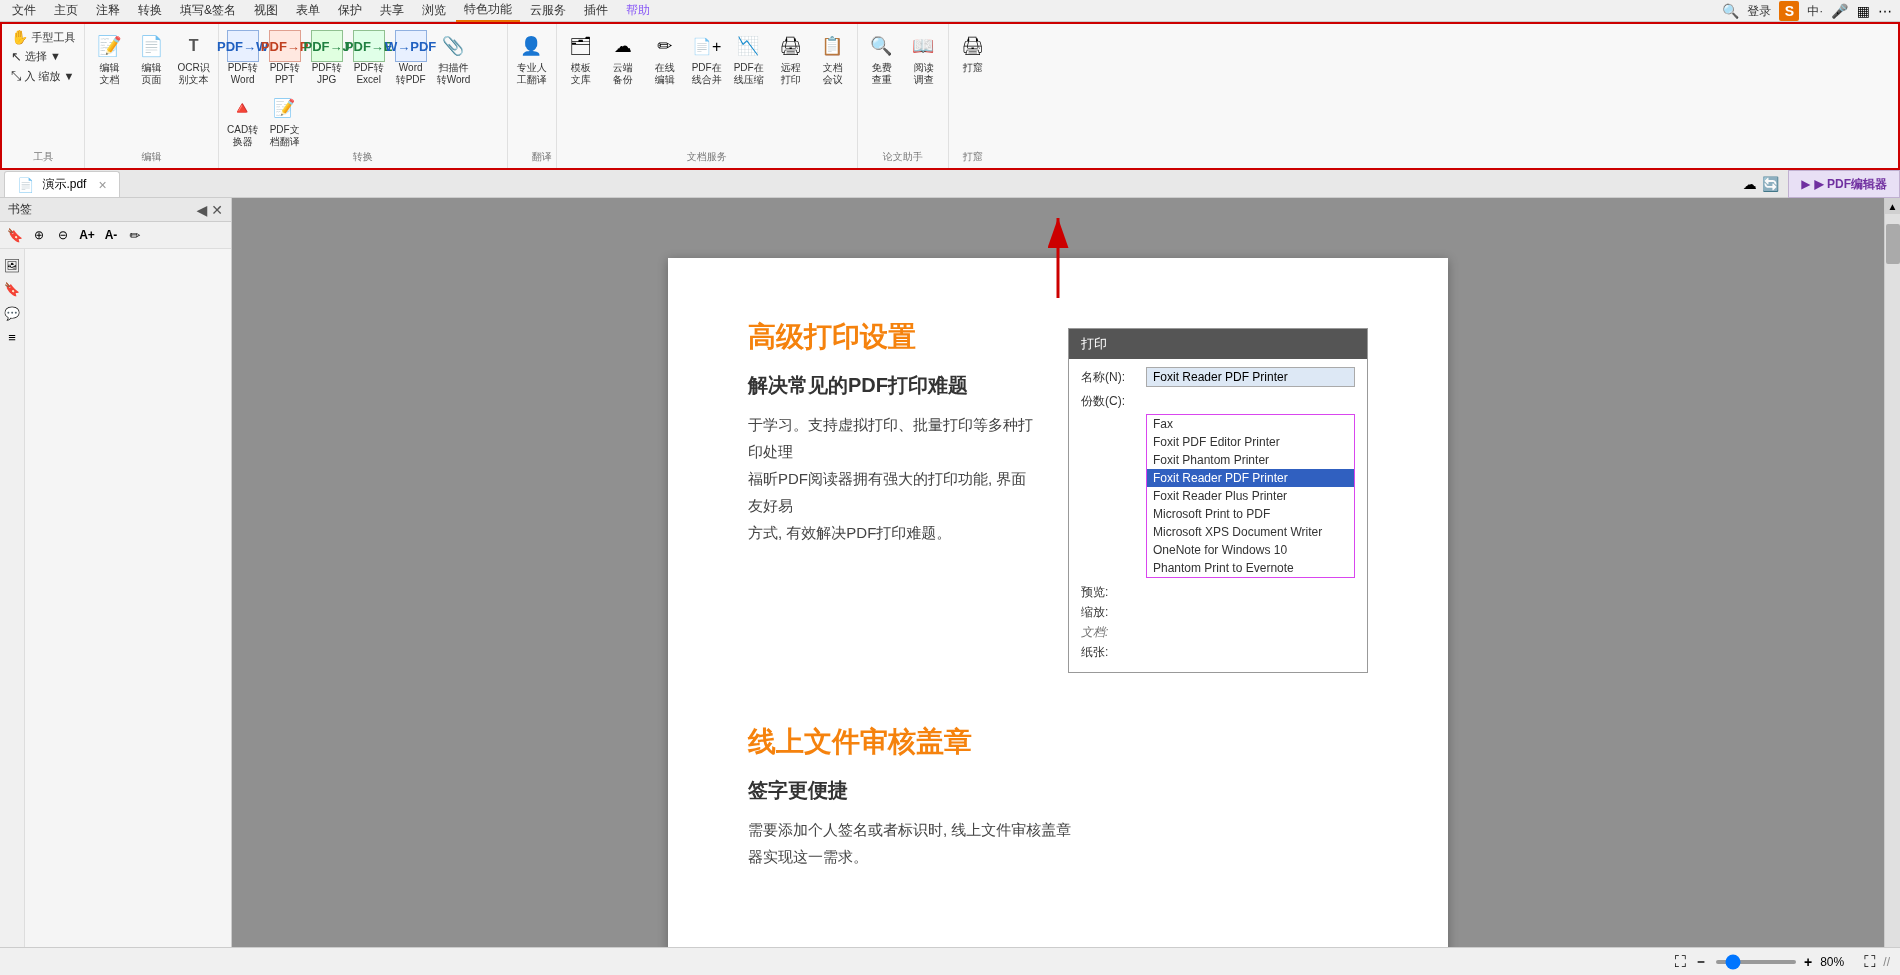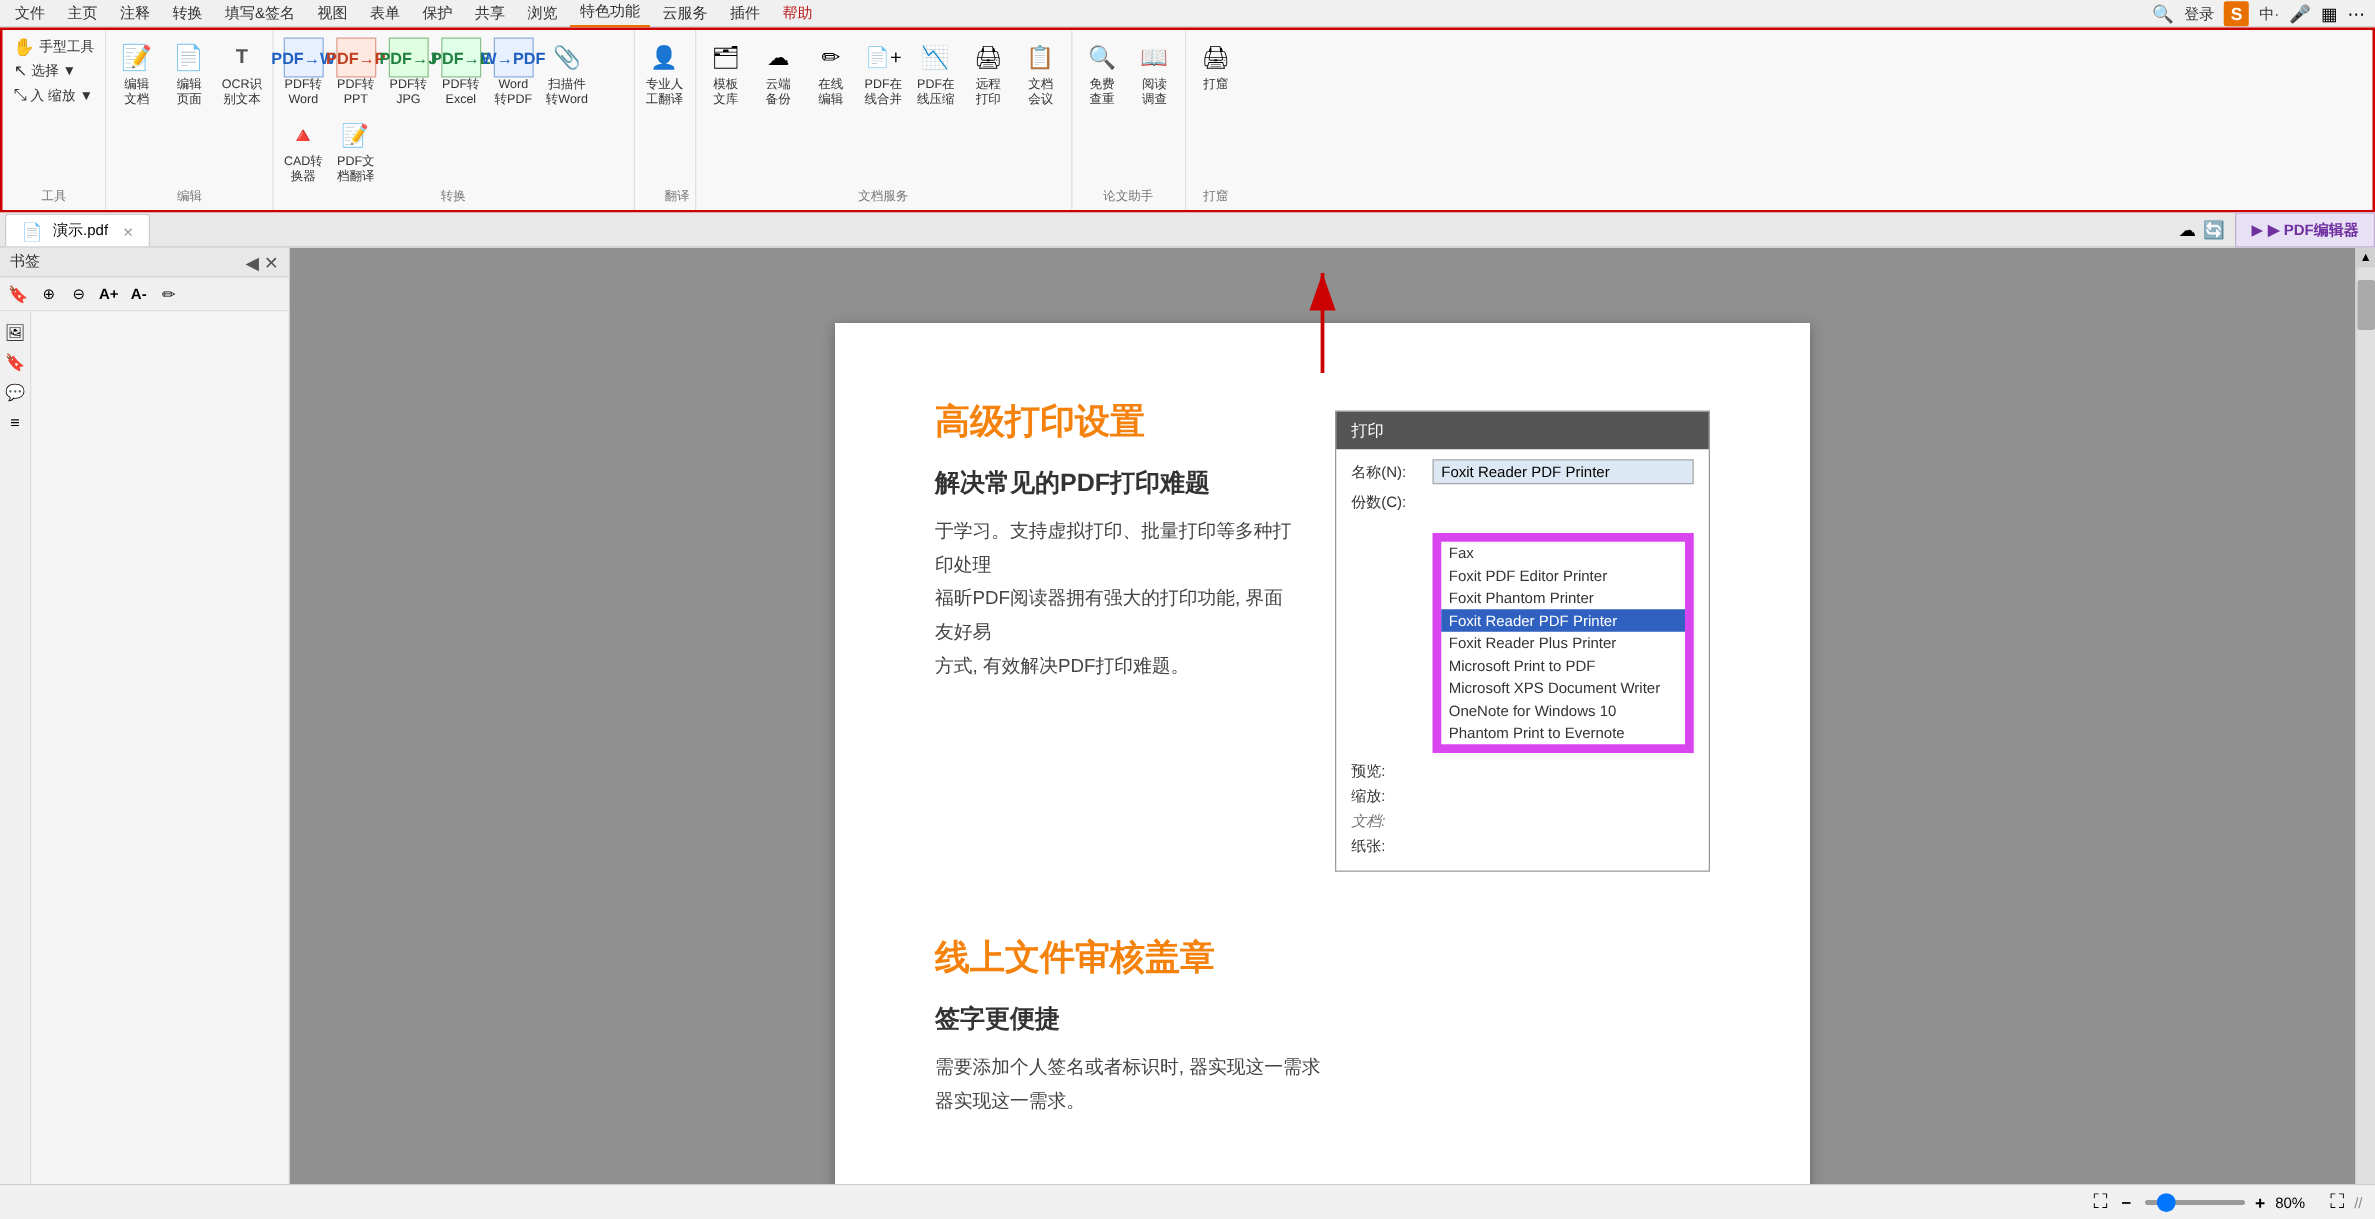--- a/index.html
+++ b/index.html
@@ -15,21 +15,21 @@
   <span style="font-size:12px;color:#333;padding:2px 8px;cursor:pointer;">转换</span>
   <span style="font-size:12px;color:#333;padding:2px 8px;cursor:pointer;">填写&amp;签名</span>
   <span style="font-size:12px;color:#333;padding:2px 8px;cursor:pointer;">视图</span>
   <span style="font-size:12px;color:#333;padding:2px 8px;cursor:pointer;">表单</span>
   <span style="font-size:12px;color:#333;padding:2px 8px;cursor:pointer;">保护</span>
   <span style="font-size:12px;color:#333;padding:2px 8px;cursor:pointer;">共享</span>
   <span style="font-size:12px;color:#333;padding:2px 8px;cursor:pointer;">浏览</span>
   <span style="font-size:12px;color:#333;padding:2px 8px;cursor:pointer;border-bottom:2px solid #e87000;">特色功能</span>
   <span style="font-size:12px;color:#333;padding:2px 8px;cursor:pointer;">云服务</span>
   <span style="font-size:12px;color:#333;padding:2px 8px;cursor:pointer;">插件</span>
-  <span style="font-size:12px;color:#b91c1c;padding:2px 8px;cursor:pointer;">帮助</span>
+  <span style="font-size:12px;color:#8b5cf6;padding:2px 8px;cursor:pointer;">帮助</span>
 
   <div style="position:absolute; right:8px; top:0; height:22px; display:flex; align-items:center; gap:8px;">
     <span style="font-size:14px;cursor:pointer;">🔍</span>
     <span style="font-size:12px;color:#333;cursor:pointer;">登录</span>
     <span style="background:#e87000;color:#fff;font-weight:bold;font-size:14px;width:20px;height:20px;display:inline-flex;align-items:center;justify-content:center;border-radius:2px;">S</span>
     <span style="font-size:12px;color:#333;">中·</span>
     <span style="font-size:14px;cursor:pointer;">🎤</span>
     <span style="font-size:14px;cursor:pointer;">▦</span>
     <span style="font-size:14px;cursor:pointer;">⋯</span>
   </div>
@@ -252,21 +252,21 @@
             <div style="background:#555;color:#fff;padding:6px 12px;font-size:13px;">打印</div>
             <div style="padding:8px 12px;">
               <div style="display:flex;align-items:center;margin-bottom:6px;">
                 <span style="width:65px;font-size:12px;color:#333;">名称(N):</span>
                 <div style="border:1px solid #aaa;padding:2px 6px;background:#dde8f5;font-size:12px;flex:1;">Foxit Reader PDF Printer</div>
               </div>
               <div style="display:flex;align-items:center;margin-bottom:4px;">
                 <span style="width:65px;font-size:12px;color:#333;">份数(C):</span>
               </div>
 
-              <div style="border:7px solid #d946ef;background:#fff;font-size:12px;margin-top:16px;margin-left:65px;">
+              <div style="border:1px solid #d946ef;background:#fff;font-size:12px;margin-top:4px;margin-left:65px;">
                 <div style="padding:2px 6px;color:#333;">Fax</div>
                 <div style="padding:2px 6px;color:#333;">Foxit PDF Editor Printer</div>
                 <div style="padding:2px 6px;color:#333;">Foxit Phantom Printer</div>
                 <div style="padding:2px 6px;background:#3060c0;color:#fff;">Foxit Reader PDF Printer</div>
                 <div style="padding:2px 6px;color:#333;">Foxit Reader Plus Printer</div>
                 <div style="padding:2px 6px;color:#333;">Microsoft Print to PDF</div>
                 <div style="padding:2px 6px;color:#333;">Microsoft XPS Document Writer</div>
                 <div style="padding:2px 6px;color:#333;">OneNote for Windows 10</div>
                 <div style="padding:2px 6px;color:#333;">Phantom Print to Evernote</div>
               </div>
@@ -288,21 +288,21 @@
             </div>
           </div>
         </div>
       </div>
 
       <div style="margin-bottom:40px;">
         <div style="display:flex;gap:30px;align-items:flex-start;flex-direction:column;">
           <div style="flex:1;">
             <h2 style="color:#f5820d;font-size:28px;font-weight:bold;margin-bottom:16px;">线上文件审核盖章</h2>
             <h3 style="font-size:20px;font-weight:bold;color:#333;margin-bottom:12px;">签字更便捷</h3>
-            <p style="font-size:15px;color:#444;line-height:1.8;">需要添加个人签名或者标识时, 器实现这一需求</p>
+            <p style="font-size:15px;color:#444;line-height:1.8;">需要添加个人签名或者标识时, 线上文件审核盖章</p>
             <p style="font-size:15px;color:#444;line-height:1.8;">器实现这一需求。</p>
           </div>
 
           <div style="width:316px;border:1px solid #333;background:#fff;flex-shrink:0;padding:12px 16px;margin-top:50px;">
             <div style="display:flex;align-items:center;margin-bottom:4px;">
               <span style="font-size:13px;color:#333;">乙 方:</span>
             </div>
             <div style="margin-bottom:4px;">
               <span style="font-size:13px;color:#333;">签字/盖章：</span>
               <span style="font-size:36px;font-weight:bold;color:#222;font-family:KaiTi,SimKai,serif;margin-left:8px;">刘关张</span>

